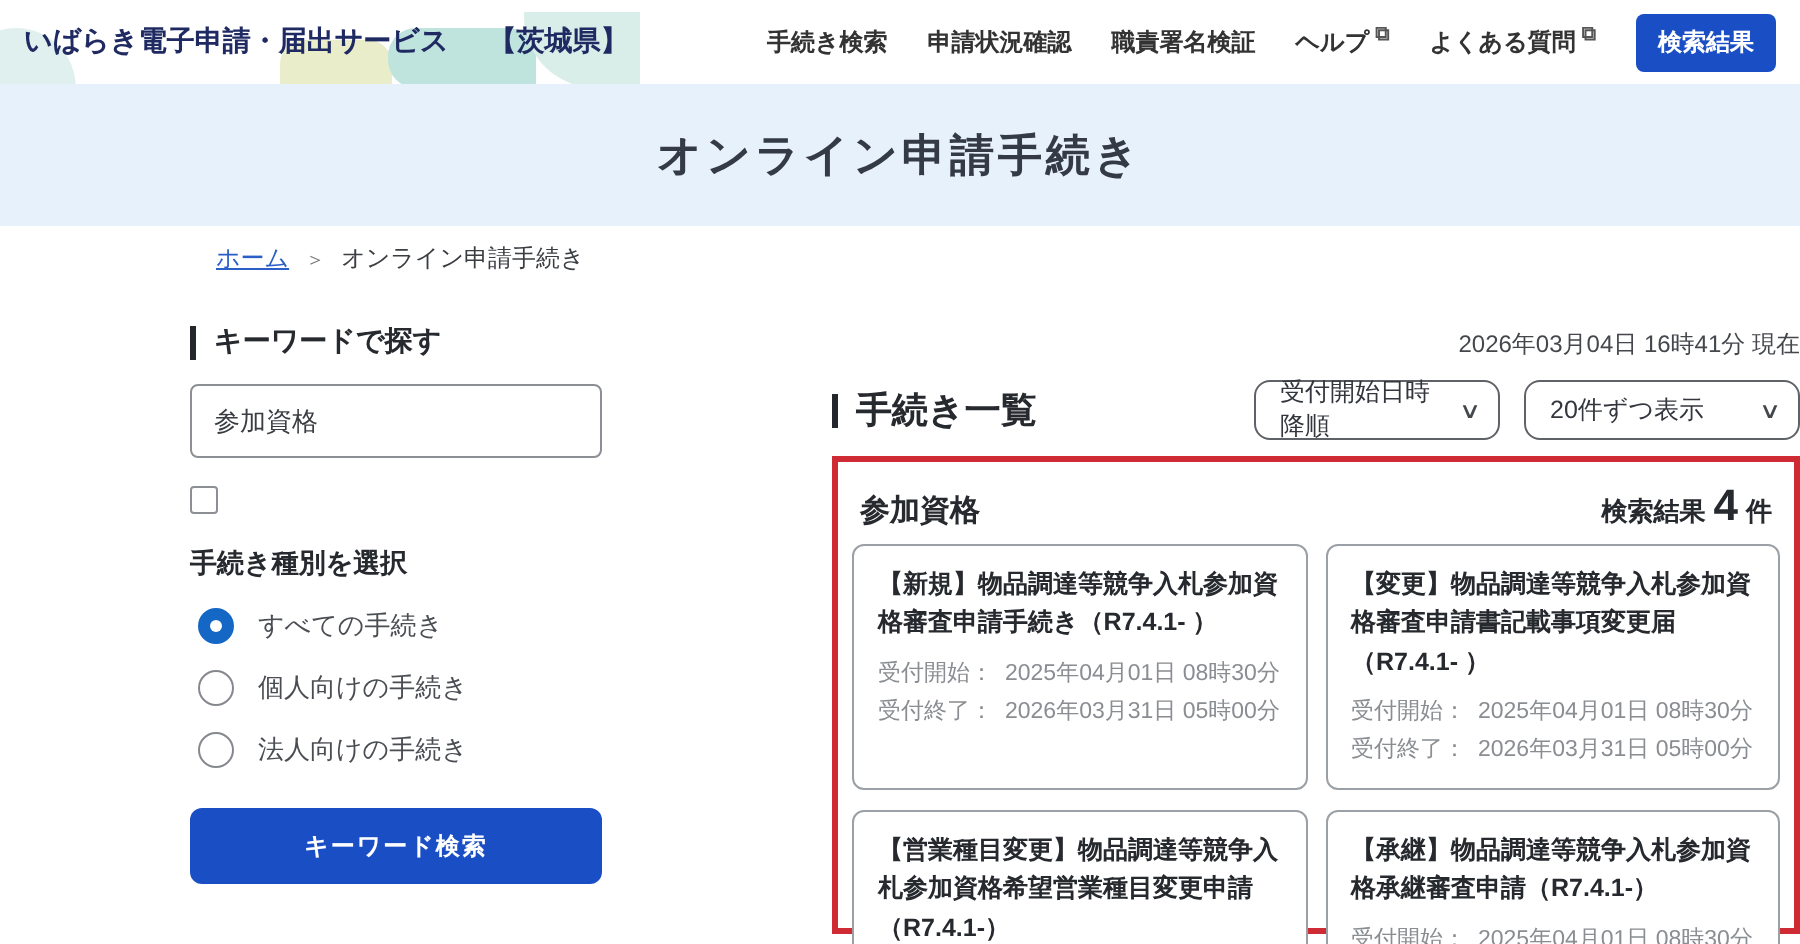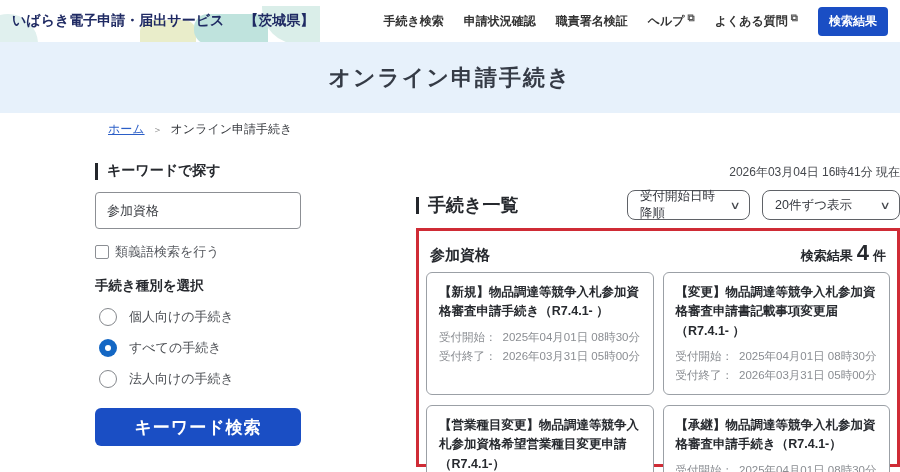--- a/index.html
+++ b/index.html
@@ -52,21 +52,21 @@
   .chk-row{display:flex;align-items:center;gap:6px;margin-top:14px;font-size:13px;color:#55585e;cursor:pointer;}
   .chk-box{width:14px;height:14px;border:1px solid #8c8f94;border-radius:2px;background:#fff;}
 
   .type-heading{margin-top:16px;font-size:13.5px;font-weight:bold;color:#26292e;}
   .radio-row{display:flex;align-items:center;gap:12px;margin-top:13px;font-size:13px;color:#4a4d52;cursor:pointer;padding-left:4px;}
   .radio{width:18px;height:18px;border-radius:50%;border:1.5px solid #85888d;background:#fff;position:relative;flex:0 0 18px;}
   .radio.selected{border:none;background:var(--radio);}
   .radio.selected::after{content:"";position:absolute;left:6px;top:6px;width:6px;height:6px;border-radius:50%;background:#fff;}
 
   .kw-btn{margin-top:20px;width:100%;height:38px;background:var(--accent);color:#fff;border:none;
-    border-radius:6px;font-size:17px;font-weight:bold;letter-spacing:1px;cursor:pointer;font-family:inherit;}
+    border-radius:6px;font-size:12px;font-weight:bold;letter-spacing:1px;cursor:pointer;font-family:inherit;}
 
   
   .timestamp{text-align:right;font-size:12px;color:#44474c;padding-top:2px;}
   .list-header{display:flex;align-items:center;margin-top:9px;}
   .list-heading{font-size:18px;}
   .selects{margin-left:auto;display:flex;gap:12px;}
   .select{display:flex;align-items:center;justify-content:space-between;border:1px solid #5f6267;border-radius:8px;
     height:30px;padding:0 10px 0 12px;font-size:12.5px;color:#33363d;cursor:pointer;background:#fff;}
   .select.sort{width:123px;}
   .select.pagesize{width:138px;}
@@ -136,32 +136,31 @@
   <aside class="sidebar">
     <div class="sec-heading">
       <span class="bar"></span>
       <span>キーワードで探す</span>
     </div>
 
     <input class="keyword-input" type="text" value="参加資格" style="">
 
     <div class="chk-row">
       <span class="chk-box"></span>
-      <span>類義語検索を行う</span>
     </div>
 
     <div class="type-heading">手続き種別を選択</div>
 
+    <div class="radio-row">
+      <span class="radio selected"></span>
+      <span>すべての手続き</span>
+    </div>
     <div class="radio-row">
       <span class="radio"></span>
       <span>個人向けの手続き</span>
-    </div>
-    <div class="radio-row">
-      <span class="radio selected"></span>
-      <span>すべての手続き</span>
     </div>
     <div class="radio-row">
       <span class="radio"></span>
       <span>法人向けの手続き</span>
     </div>
 
     <button class="kw-btn">キーワード検索</button>
 
     
   </aside>
@@ -221,21 +220,21 @@
                 <span>受付終了：</span>
                 <span>2026年03月31日 05時00分</span>
               </div>
           </div>
         </div>
         <div class="card">
           <div class="card-title">【営業種目変更】物品調達等競争入札参加資格希望営業種目変更申請（R7.4.1-）</div>
 
         </div>
         <div class="card">
-          <div class="card-title">【承継】物品調達等競争入札参加資格審査申請手続き（R7.4.1-）</div>
+          <div class="card-title">【承継】物品調達等競争入札参加資格承継審査申請（R7.4.1-）</div>
           <div class="card-dates">
             <div class="date-row">
                 <span>受付開始：</span>
                 <span>2025年04月01日 08時30分</span>
               </div>
 
           </div>
         </div>
       </div>
     </div>

